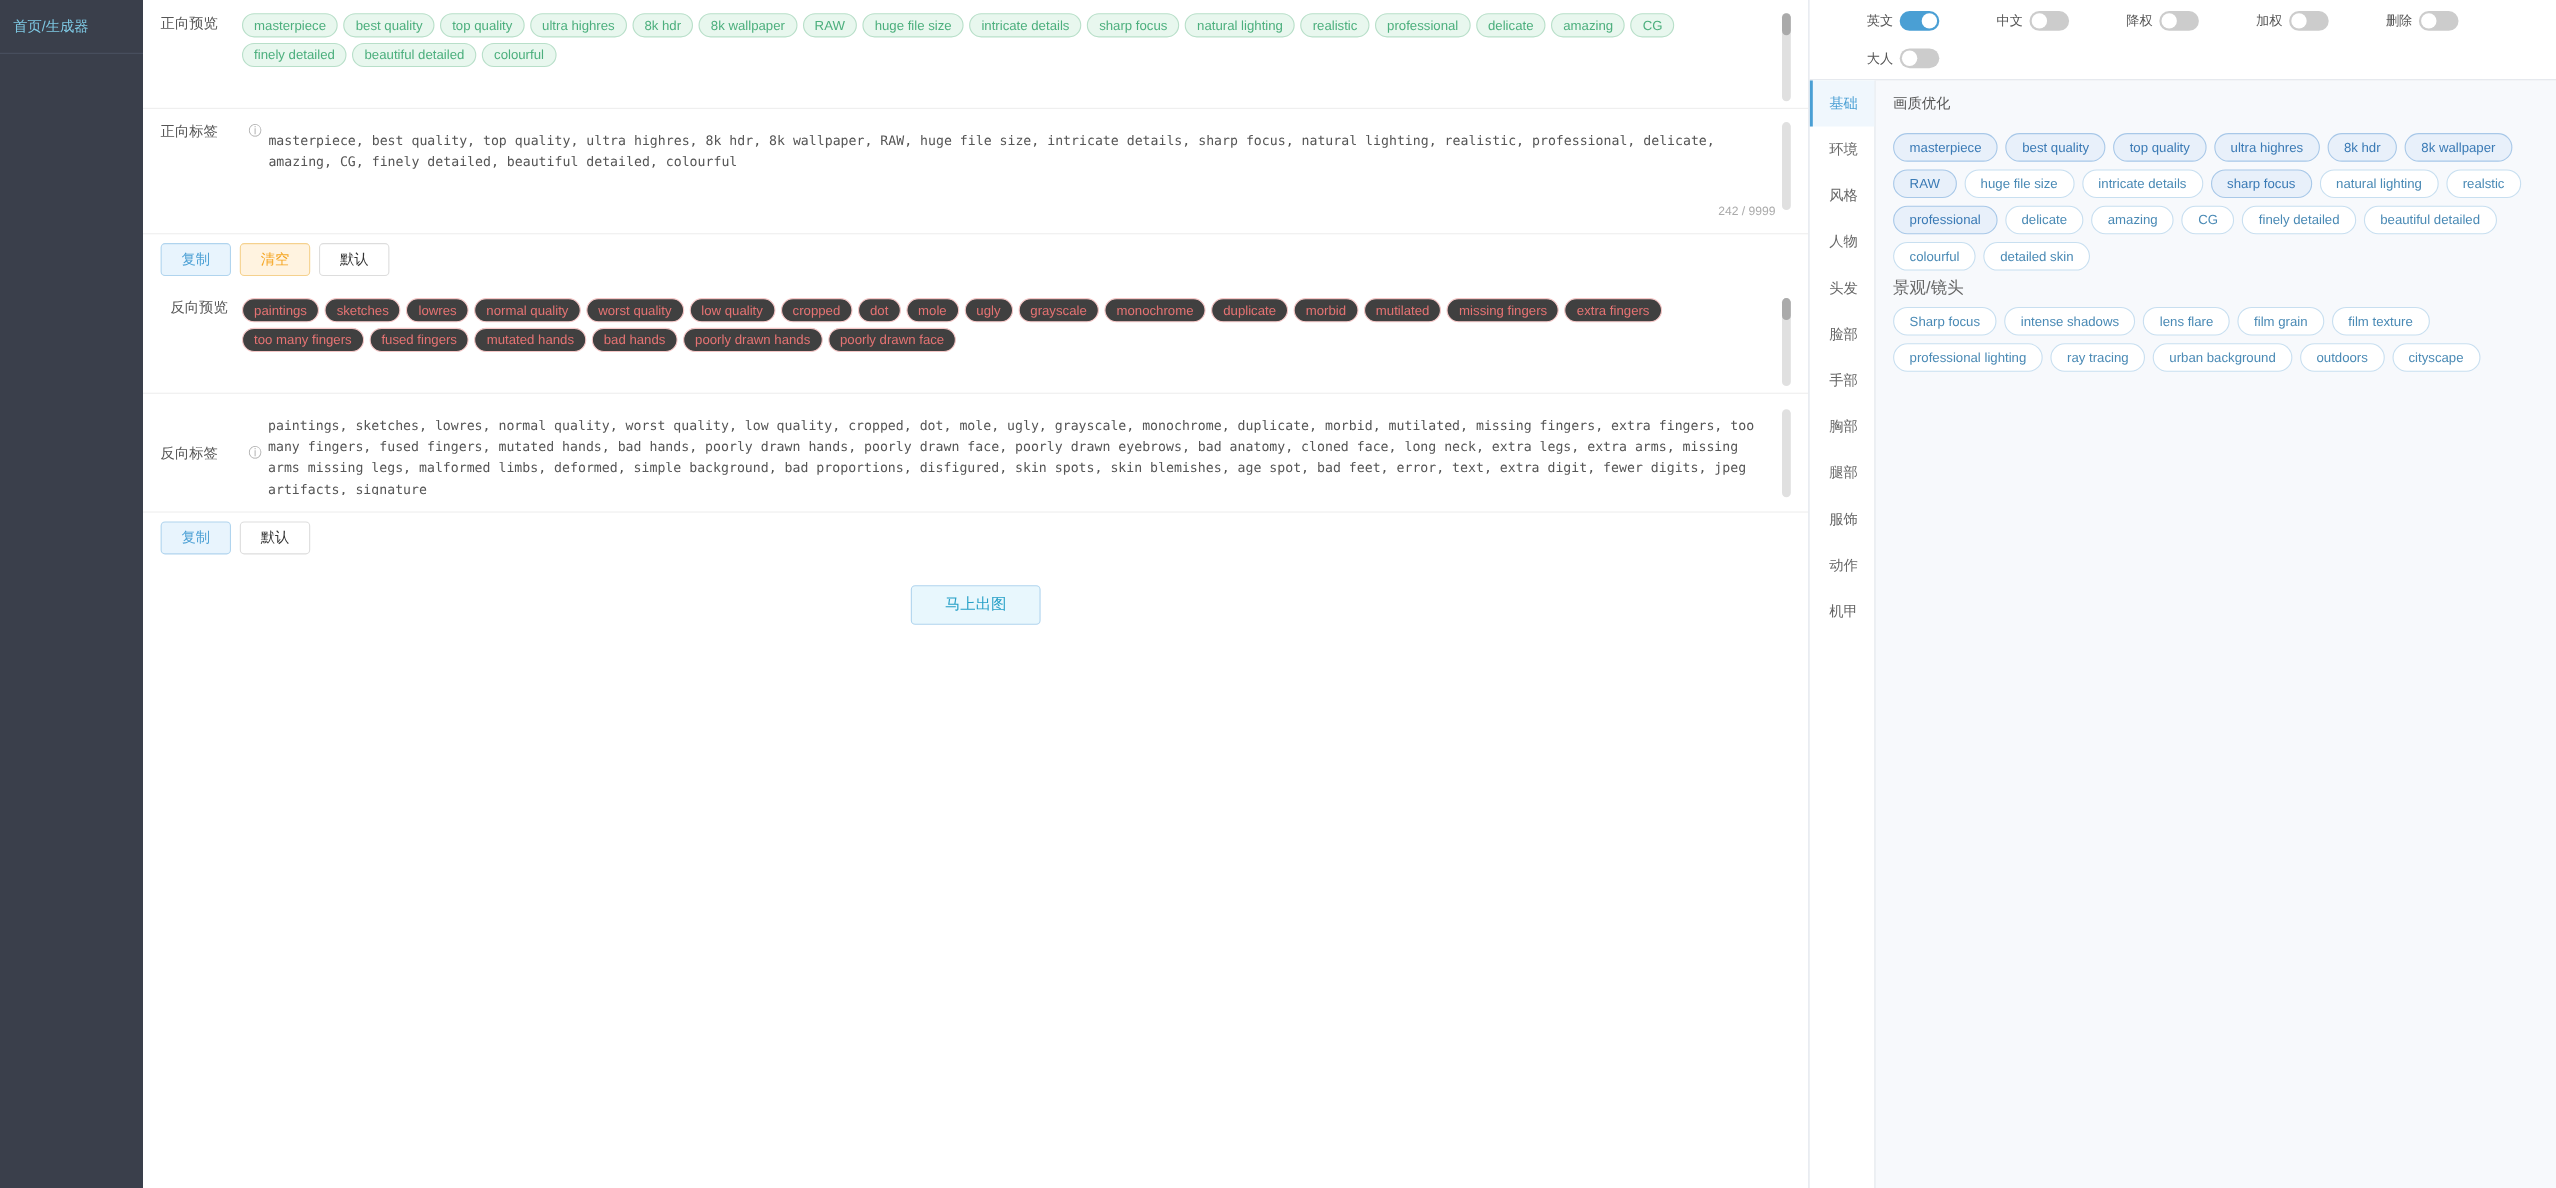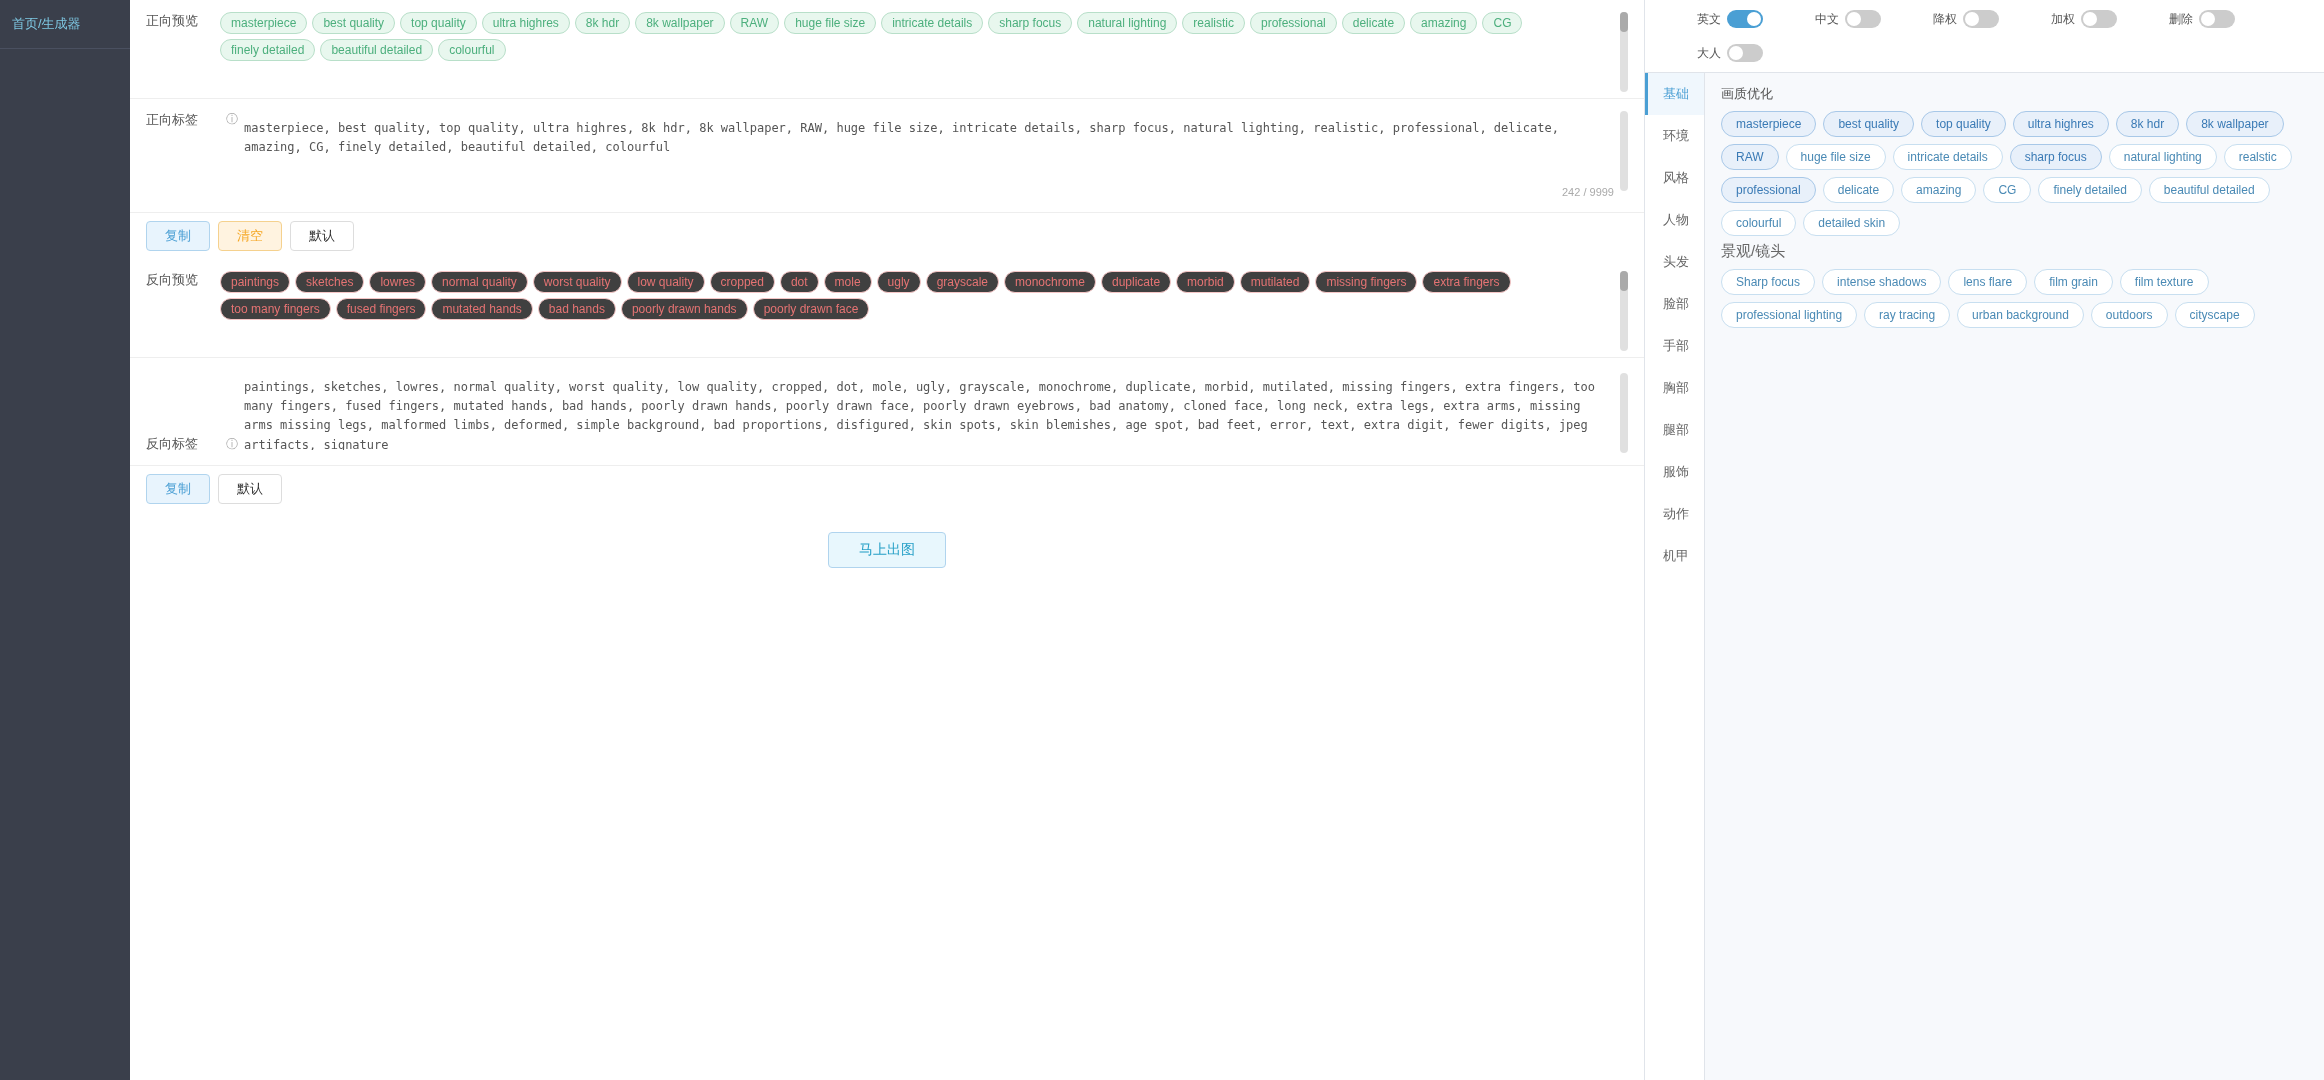--- a/index.html
+++ b/index.html
@@ -51,21 +51,21 @@
 
     
     .panel-body { display: flex; flex: 1; overflow: hidden; }
 
     .category-list { width: 60px; background: #fff; border-right: 1px solid #e0e4ea; display: flex; flex-direction: column; }
     .category-item { padding: 12px 6px; text-align: center; font-size: 13px; color: #666; cursor: pointer; border-left: 3px solid transparent; }
     .category-item.active { color: #4a9fd4; border-left-color: #4a9fd4; background: #f0f7fd; }
 
     .tag-panel { flex: 1; padding: 12px 16px; overflow-y: auto; }
 
-    .tag-section-title { font-size: 13px; color: #555; margin-bottom: 8px; font-weight: 500; }
+    .tag-section-title { font-size: 13px; color: #555; margin-bottom: 18px; font-weight: 500; }
     .tag-section-subtitle { font-size: 15px; color: #666; margin: 1px 0 8px; font-weight: 500; }
 
     .panel-tags { display: flex; flex-wrap: wrap; gap: 7px; margin-bottom: 6px; }
     .panel-tag { display: inline-block; padding: 5px 14px; border-radius: 16px; font-size: 12px; cursor: pointer; background: #fff; border: 1px solid #c8dff0; color: #4a8ab5; }
     .preview-tags { display: flex; flex-wrap: wrap; gap: 5px; flex: 1; }
   </style>
 </head>
 <body>
 
 <div class="app-container">
@@ -117,21 +117,21 @@
         <div style="width:8px; height:80px; background:#e0e0e0; border-radius:4px; flex-shrink:0;"></div>
       </div>
     </div>
 
     <div class="section-actions">
       <button class="btn btn-blue">复制</button>
       <button class="btn btn-orange">清空</button>
       <button class="btn">默认</button>
     </div>
 
-    <div class="section" style="padding-bottom:6px;">
+    <div class="section" style="padding-bottom:6px;text-align:center;">
       <div style="display:flex; gap:4px; align-items:flex-start;">
         <span class="section-label">反向预览</span>
         <div class="preview-tags">
           <span class="tag tag-red">paintings</span>
           <span class="tag tag-red">sketches</span>
           <span class="tag tag-red">lowres</span>
           <span class="tag tag-red">normal quality</span>
           <span class="tag tag-red">worst quality</span>
           <span class="tag tag-red">low quality</span>
           <span class="tag tag-red">cropped</span>
@@ -152,21 +152,21 @@
           <span class="tag tag-red">poorly drawn hands</span>
           <span class="tag tag-red">poorly drawn face</span>
         </div>
         <div style="width:8px; height:80px; background:#e0e0e0; border-radius:4px; flex-shrink:0; margin-left:4px; position:relative;">
           <div style="width:8px; height:20px; background:#aaa; border-radius:4px; position:absolute; top:0;"></div>
         </div>
       </div>
     </div>
 
     <div class="section">
-      <div style="display:flex; align-items:flex-end; gap:6px;">
+      <div style="display:flex; align-items:center; gap:6px;">
         <span class="section-label">反向标签</span>
         <span class="section-info">ⓘ</span>
         <div style="flex:1; position:relative;">
           <textarea class="tag-textarea" style="width: 100%; min-height: 80px; font-size: 12px; color: rgb(85, 85, 85); border: none; resize: none; outline: none; line-height: 1.6;">paintings, sketches, lowres, normal quality, worst quality, low quality, cropped, dot, mole, ugly, grayscale, monochrome, duplicate, morbid, mutilated, missing fingers, extra fingers, too many fingers, fused fingers, mutated hands, bad hands, poorly drawn hands, poorly drawn face, poorly drawn eyebrows, bad anatomy, cloned face, long neck, extra legs, extra arms, missing arms missing legs, malformed limbs, deformed, simple background, bad proportions, disfigured, skin spots, skin blemishes, age spot, bad feet, error, text, extra digit, fewer digits, jpeg artifacts, signature</textarea>
         </div>
         <div style="width:8px; height:80px; background:#e0e0e0; border-radius:4px; flex-shrink:0;"></div>
       </div>
     </div>
 
     <div class="section-actions">

